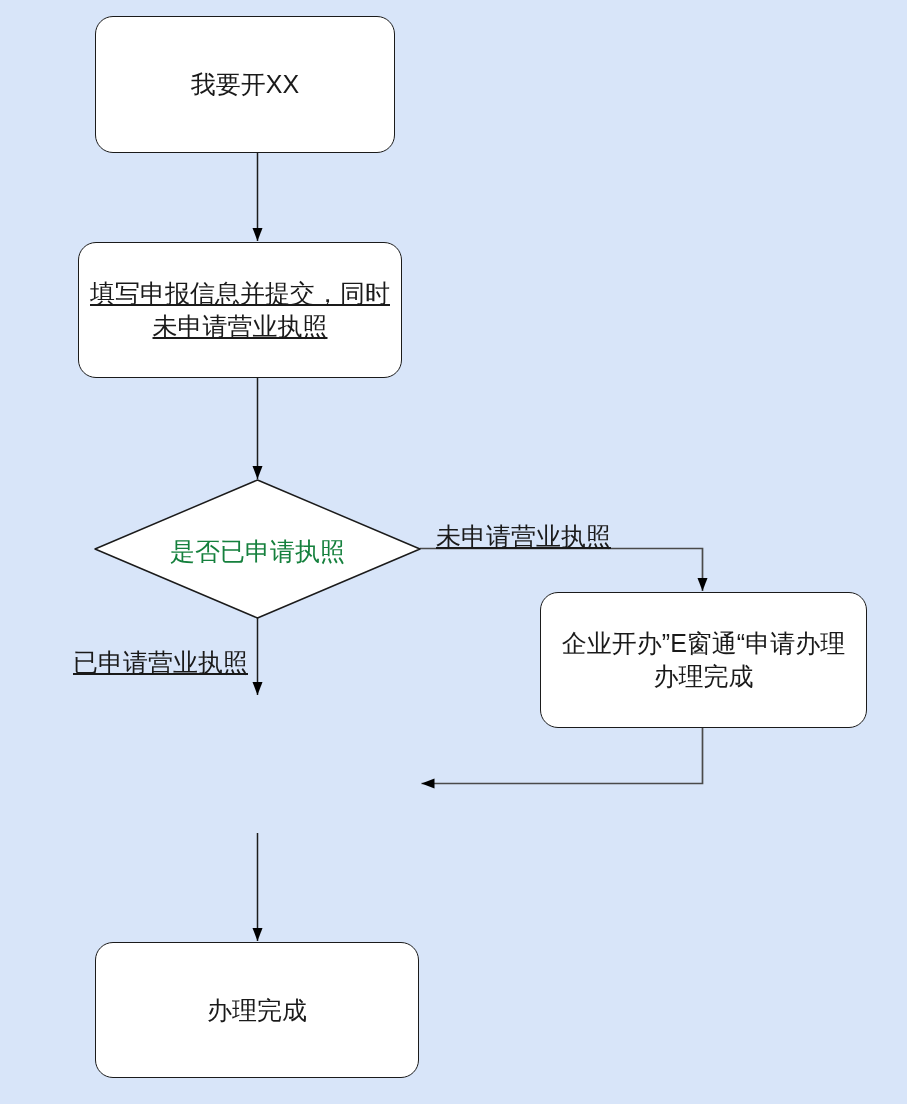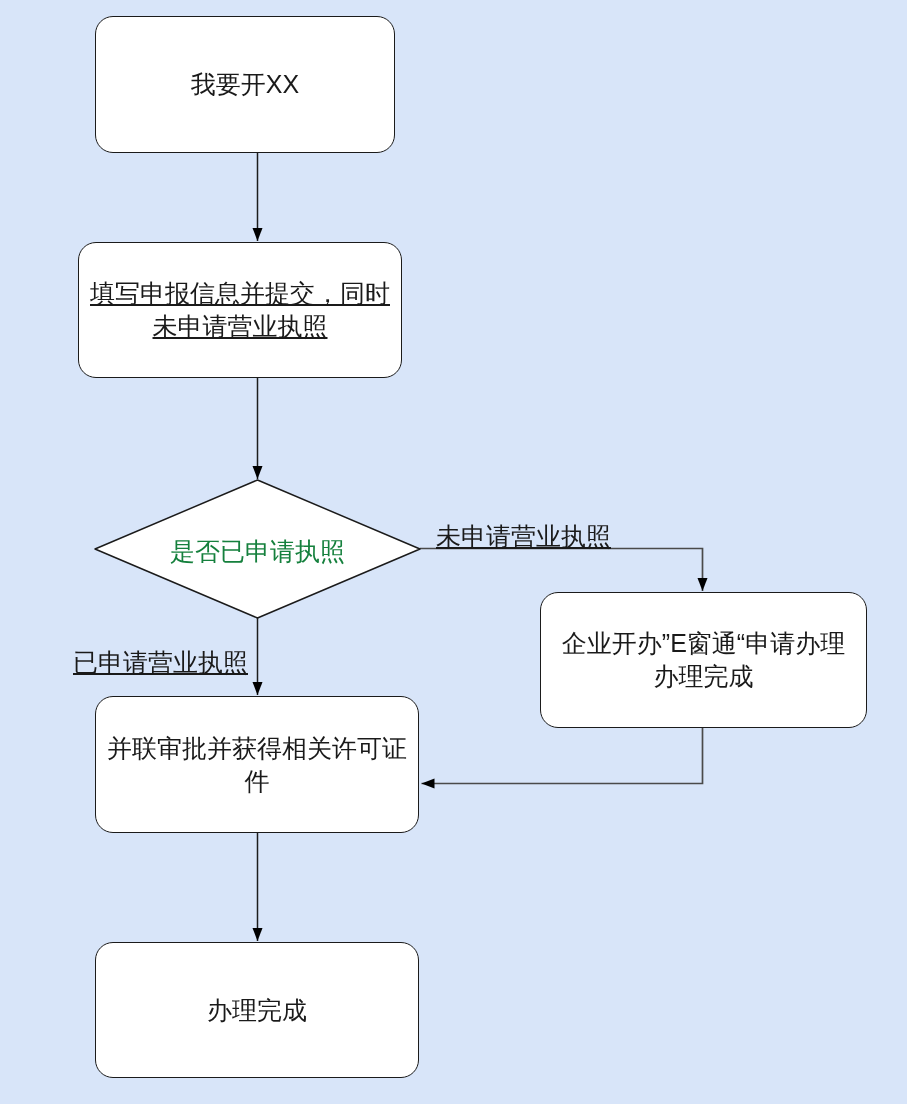--- a/index.html
+++ b/index.html
@@ -105,22 +105,18 @@
 
   <div class="edge-label not-applied">未申请营业执照</div>
 
   <div class="edge-label applied">已申请营业执照</div>
 
   <div class="node" style="left:540px; top:592px; width:327px; height:136px;">
     <div class="nl">企业开办”E窗通“申请办理</div>
     <div class="nl">办理完成</div>
   </div>
 
-  <div class="node" style="left:95px; top:696px; width:324px; height:137px;">
-    <div class="nl">并联审批并获得相关许可证</div>
-    <div class="nl">件</div>
-  </div>
 
   <div class="node" style="left:95px; top:942px; width:324px; height:136px;justify-content:center;">
     <div class="nl">办理完成</div>
   </div>
 
 </div>
 
 </body></html>

